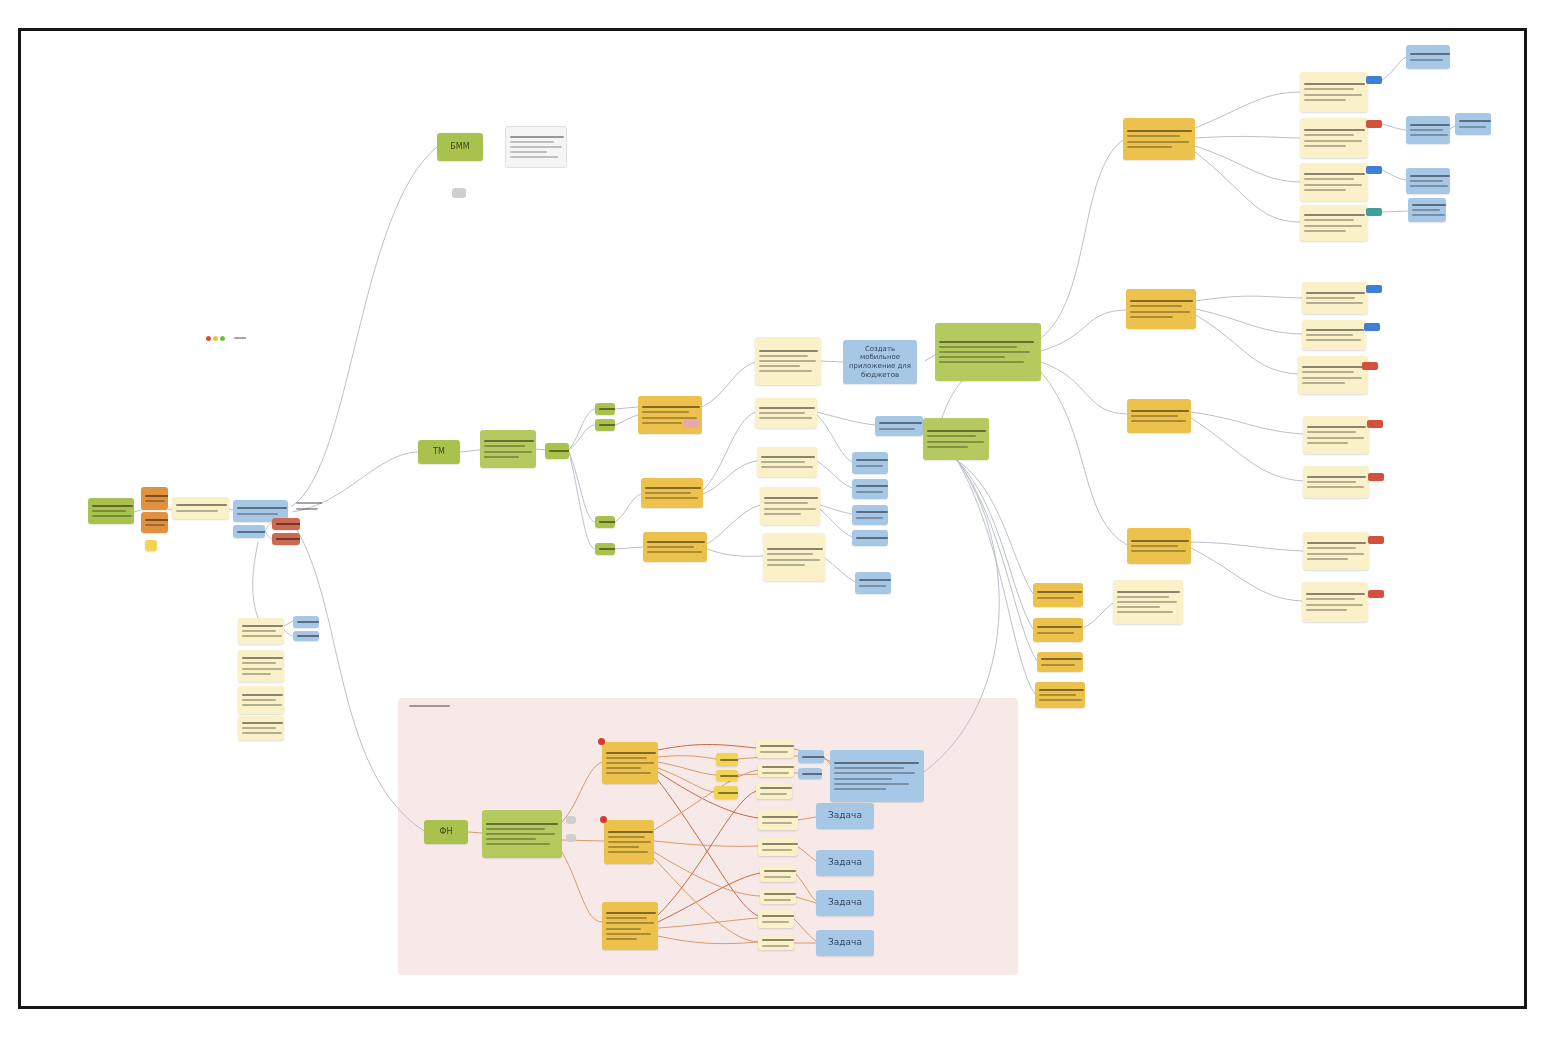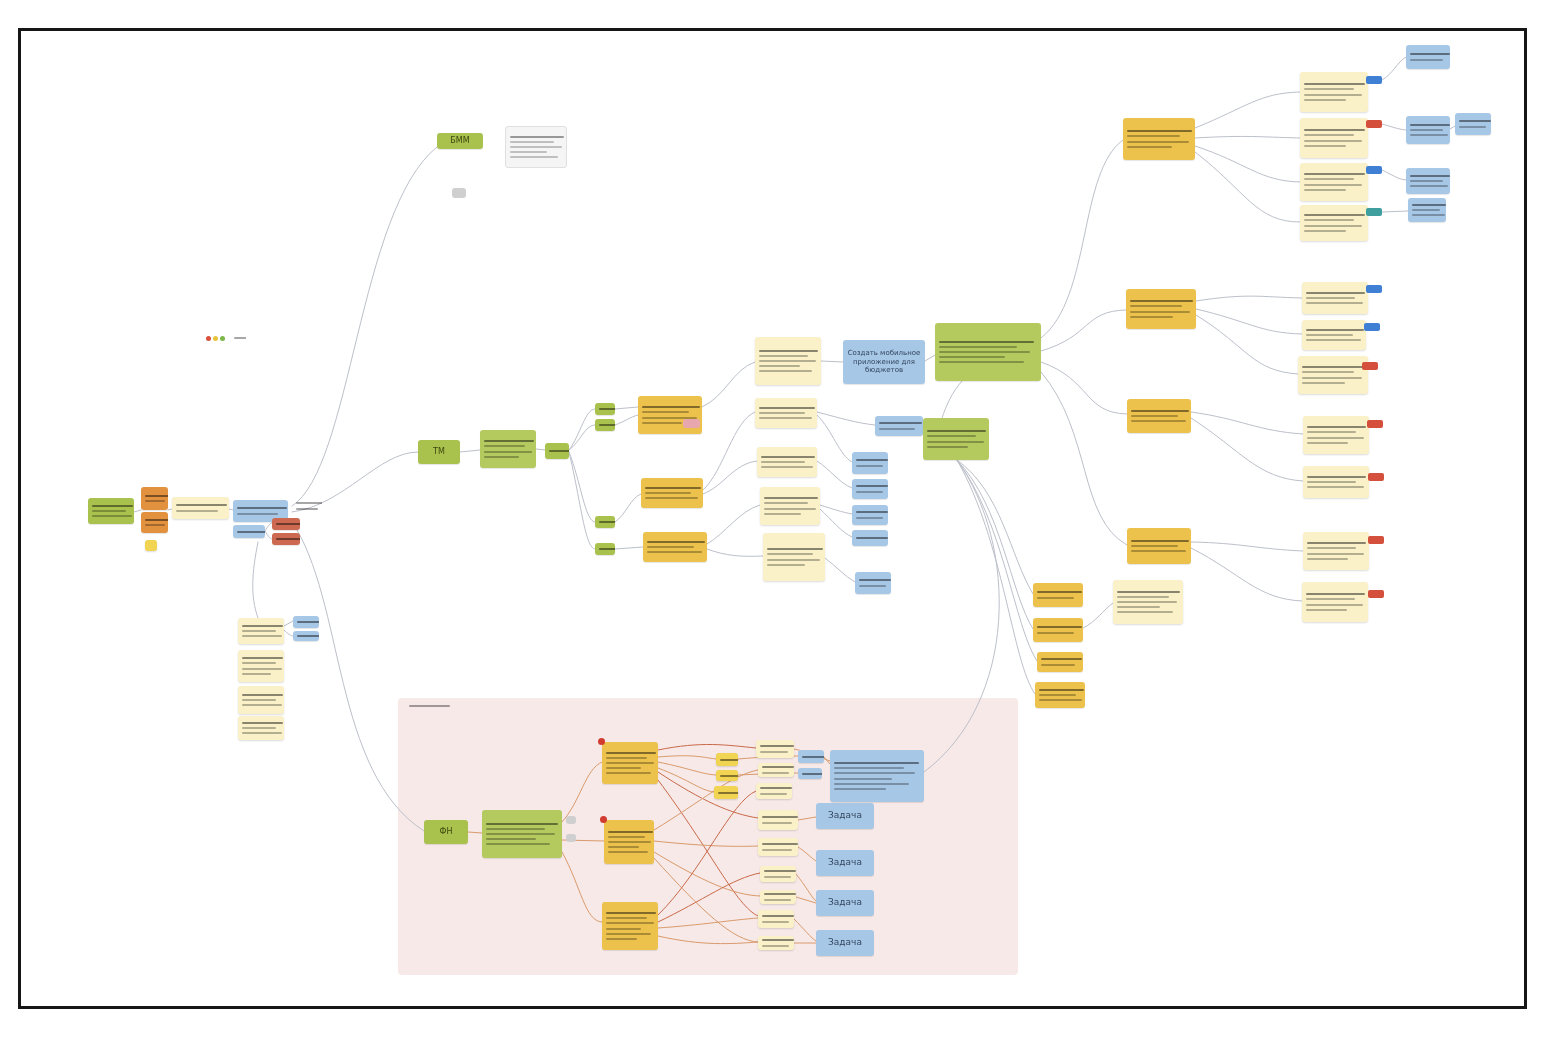--- a/index.html
+++ b/index.html
@@ -164,21 +164,21 @@
         <i class="tl" style="width: 90%;"></i>
       </div>
       <div class="node legend" style="left: 202px; top: 333px; width: 26px; height: 10px; background: transparent;">
         <i class="dot" style="background: rgb(217, 79, 60);"></i>
         <i class="dot" style="background: rgb(232, 196, 60);"></i>
         <i class="dot" style="background: rgb(124, 183, 74);"></i>
       </div>
       <div class="node plain" style="left: 230px; top: 335px; width: 16px; height: 6px; background: transparent;">
         <i class="tl" style="width: 90%;"></i>
       </div>
-      <div class="node green" style="left: 437px; top: 133px; width: 46px; height: 16px; background: rgb(169, 194, 77);">
+      <div class="node green" style="left: 437px; top: 133px; width: 46px; height: 28px; background: rgb(169, 194, 77);">
         <span class="txt" style="font-size: 8px;">БММ</span>
       </div>
       <div class="node white-note" style="left: 505px; top: 126px; width: 62px; height: 42px; background: rgb(245, 245, 245);">
         <i class="tl" style="width: 90%;"></i>
         <i class="tl" style="width: 74%;"></i>
         <i class="tl" style="width: 86%;"></i>
         <i class="tl" style="width: 62%;"></i>
         <i class="tl" style="width: 80%;"></i>
       </div>
       <div class="node icon-gray" style="left: 452px; top: 188px; width: 14px; height: 10px; background: rgb(207, 207, 207);"></div>
@@ -223,21 +223,21 @@
         <i class="tl" style="width: 74%;"></i>
         <i class="tl" style="width: 86%;"></i>
       </div>
       <div class="node cream" style="left: 755px; top: 337px; width: 66px; height: 48px; background: rgb(250, 241, 200);">
         <i class="tl" style="width: 90%;"></i>
         <i class="tl" style="width: 74%;"></i>
         <i class="tl" style="width: 86%;"></i>
         <i class="tl" style="width: 62%;"></i>
         <i class="tl" style="width: 80%;"></i>
       </div>
-      <div class="node blue" style="left: 843px; top: 340px; width: 82px; height: 44px; background: rgb(167, 199, 231);">
+      <div class="node blue" style="left: 843px; top: 340px; width: 74px; height: 44px; background: rgb(167, 199, 231);">
         <span class="txt" style="font-size: 7px;">Создать мобильное приложение для бюджетов</span>
       </div>
       <div class="node green-note" style="left: 935px; top: 323px; width: 106px; height: 58px; background: rgb(180, 202, 95);">
         <i class="tl" style="width: 90%;"></i>
         <i class="tl" style="width: 74%;"></i>
         <i class="tl" style="width: 86%;"></i>
         <i class="tl" style="width: 62%;"></i>
         <i class="tl" style="width: 80%;"></i>
       </div>
       <div class="node cream" style="left: 755px; top: 398px; width: 62px; height: 30px; background: rgb(250, 241, 200);">

